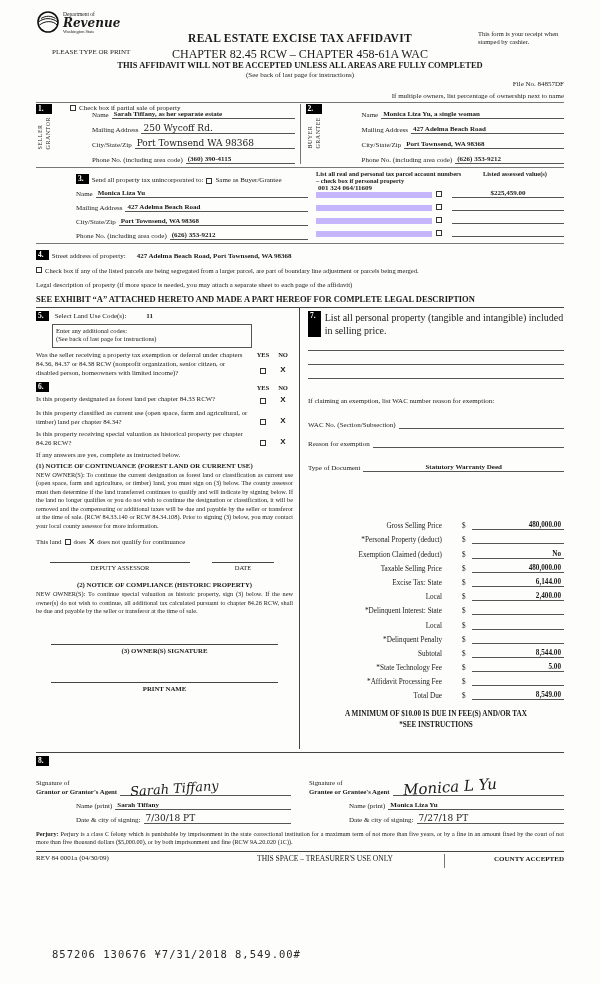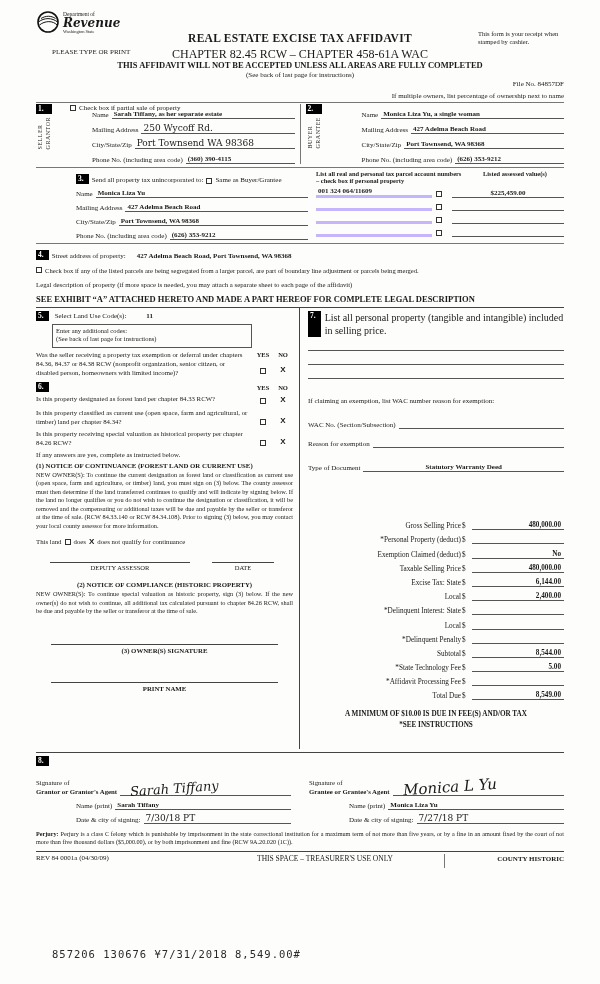--- a/index.html
+++ b/index.html
@@ -41,21 +41,21 @@
   .vert span { display:block; }
   .party-fields { flex:1; }
   
   .s3 { display:flex; margin-top:3px; border-top:1px solid #777; padding-top:2px; }
   .s3l { width:272px; }
   .s3r { flex:1; padding-left:8px; display:flex; flex-direction:column; }
   .s3r-hdr { display:flex; font-size:6.4px; line-height:1.15; font-weight:bold; }
   .s3r-h1 { width:150px; }
   .s3r-h2 { flex:1; text-align:center; }
   .prow { display:flex; align-items:flex-end; height:13px; }
-  .pnum { width:116px; border-bottom:3px solid #c4b5fd; padding:0 2px; min-height:9px; }
+  .pnum { width:116px; border-bottom:6px solid #c4b5fd; padding:0 2px; min-height:9px; }
   .prow .cb { margin-left:4px; margin-bottom:1px; }
   .pval { margin-left:10px; flex:1; border-bottom:1px solid #555; text-align:center; min-height:9px; }
   
   .s4 { margin-top:3px; border-top:1px solid #777; padding-top:2px; }
   .s4row { display:flex; align-items:flex-end; height:14px; gap:3px; }
   .s4row .cbrow { margin-bottom:1px; }
   .ulmid { border-bottom:1px solid #555; padding:0 10px; text-align:center; }
   .exhibit { font-size:8.5px; font-weight:bold; margin:6px 0 3px; }
   
   .cols { display:flex; border-top:1px solid #444; margin-top:2px; height:442px; overflow:hidden; }
@@ -83,21 +83,21 @@
   .sigcenter { text-align:center; font-size:6.8px; font-weight:bold; }
   .sigline2 { border-top:1px solid #444; width:88%; margin:28px auto 2px; }
   
   .s7top { display:flex; gap:4px; }
   .s7text { flex:1; font-size:10px; line-height:1.3; }
   .blankline { border-bottom:1px solid #555; height:14px; }
   .wacnote { font-size:7px; margin-top:18px; }
   .frow7 { display:flex; align-items:flex-end; height:16px; }
   .mblock { margin-top:44px; }
   .mrow { display:flex; align-items:flex-end; height:14.2px; font-size:7.2px; }
-  .mlabel { flex:1; text-align:right; padding-right:1px; }
+  .mlabel { flex:1; text-align:right; padding-right:20px; }
   .mcur { flex:none; width:10px; }
   .mval { flex:none; width:92px; border-bottom:1px solid #555; text-align:right; font-weight:bold; padding-right:3px; min-height:9px; }
   .minnote { font-size:7.2px; font-weight:bold; margin-top:10px; text-align:center; }
   .seeinst { font-size:7.2px; font-weight:bold; text-align:center; margin-top:3px; }
   
   .s8 { border-top:1px solid #444; margin-top:3px; padding-top:3px; }
   .s8top { display:flex; align-items:center; }
   .certify { flex:1; text-align:center; font-size:7.6px; font-weight:bold; }
   .s8cols { display:flex; margin-top:4px; }
   .s8half { flex:1; padding-right:12px; }
@@ -505,19 +505,19 @@
     </div>
   </div>
 
   <div class="perjury">
     <span class="bold">Perjury:</span>
     <span>Perjury is a class C felony which is punishable by imprisonment in the state correctional institution for a maximum term of not more than five years, or by a fine in an amount fixed by the court of not more than five thousand dollars ($5,000.00), or by both imprisonment and fine (RCW 9A.20.020 (1C)).</span>
   </div>
   <div class="brow">
     <span class="brev">REV 84 0001a (04/30/09)</span>
     <span class="btreas">THIS SPACE – TREASURER'S USE ONLY</span>
-    <span class="bcounty">COUNTY HISTORIC</span>
+    <span class="bcounty">COUNTY ACCEPTED</span>
   </div>
 
 </div>
 
 <div class="stamp">857206 130676 ¥7/31/2018 8,549.00#</div>
 </div>
 
 </body></html>

